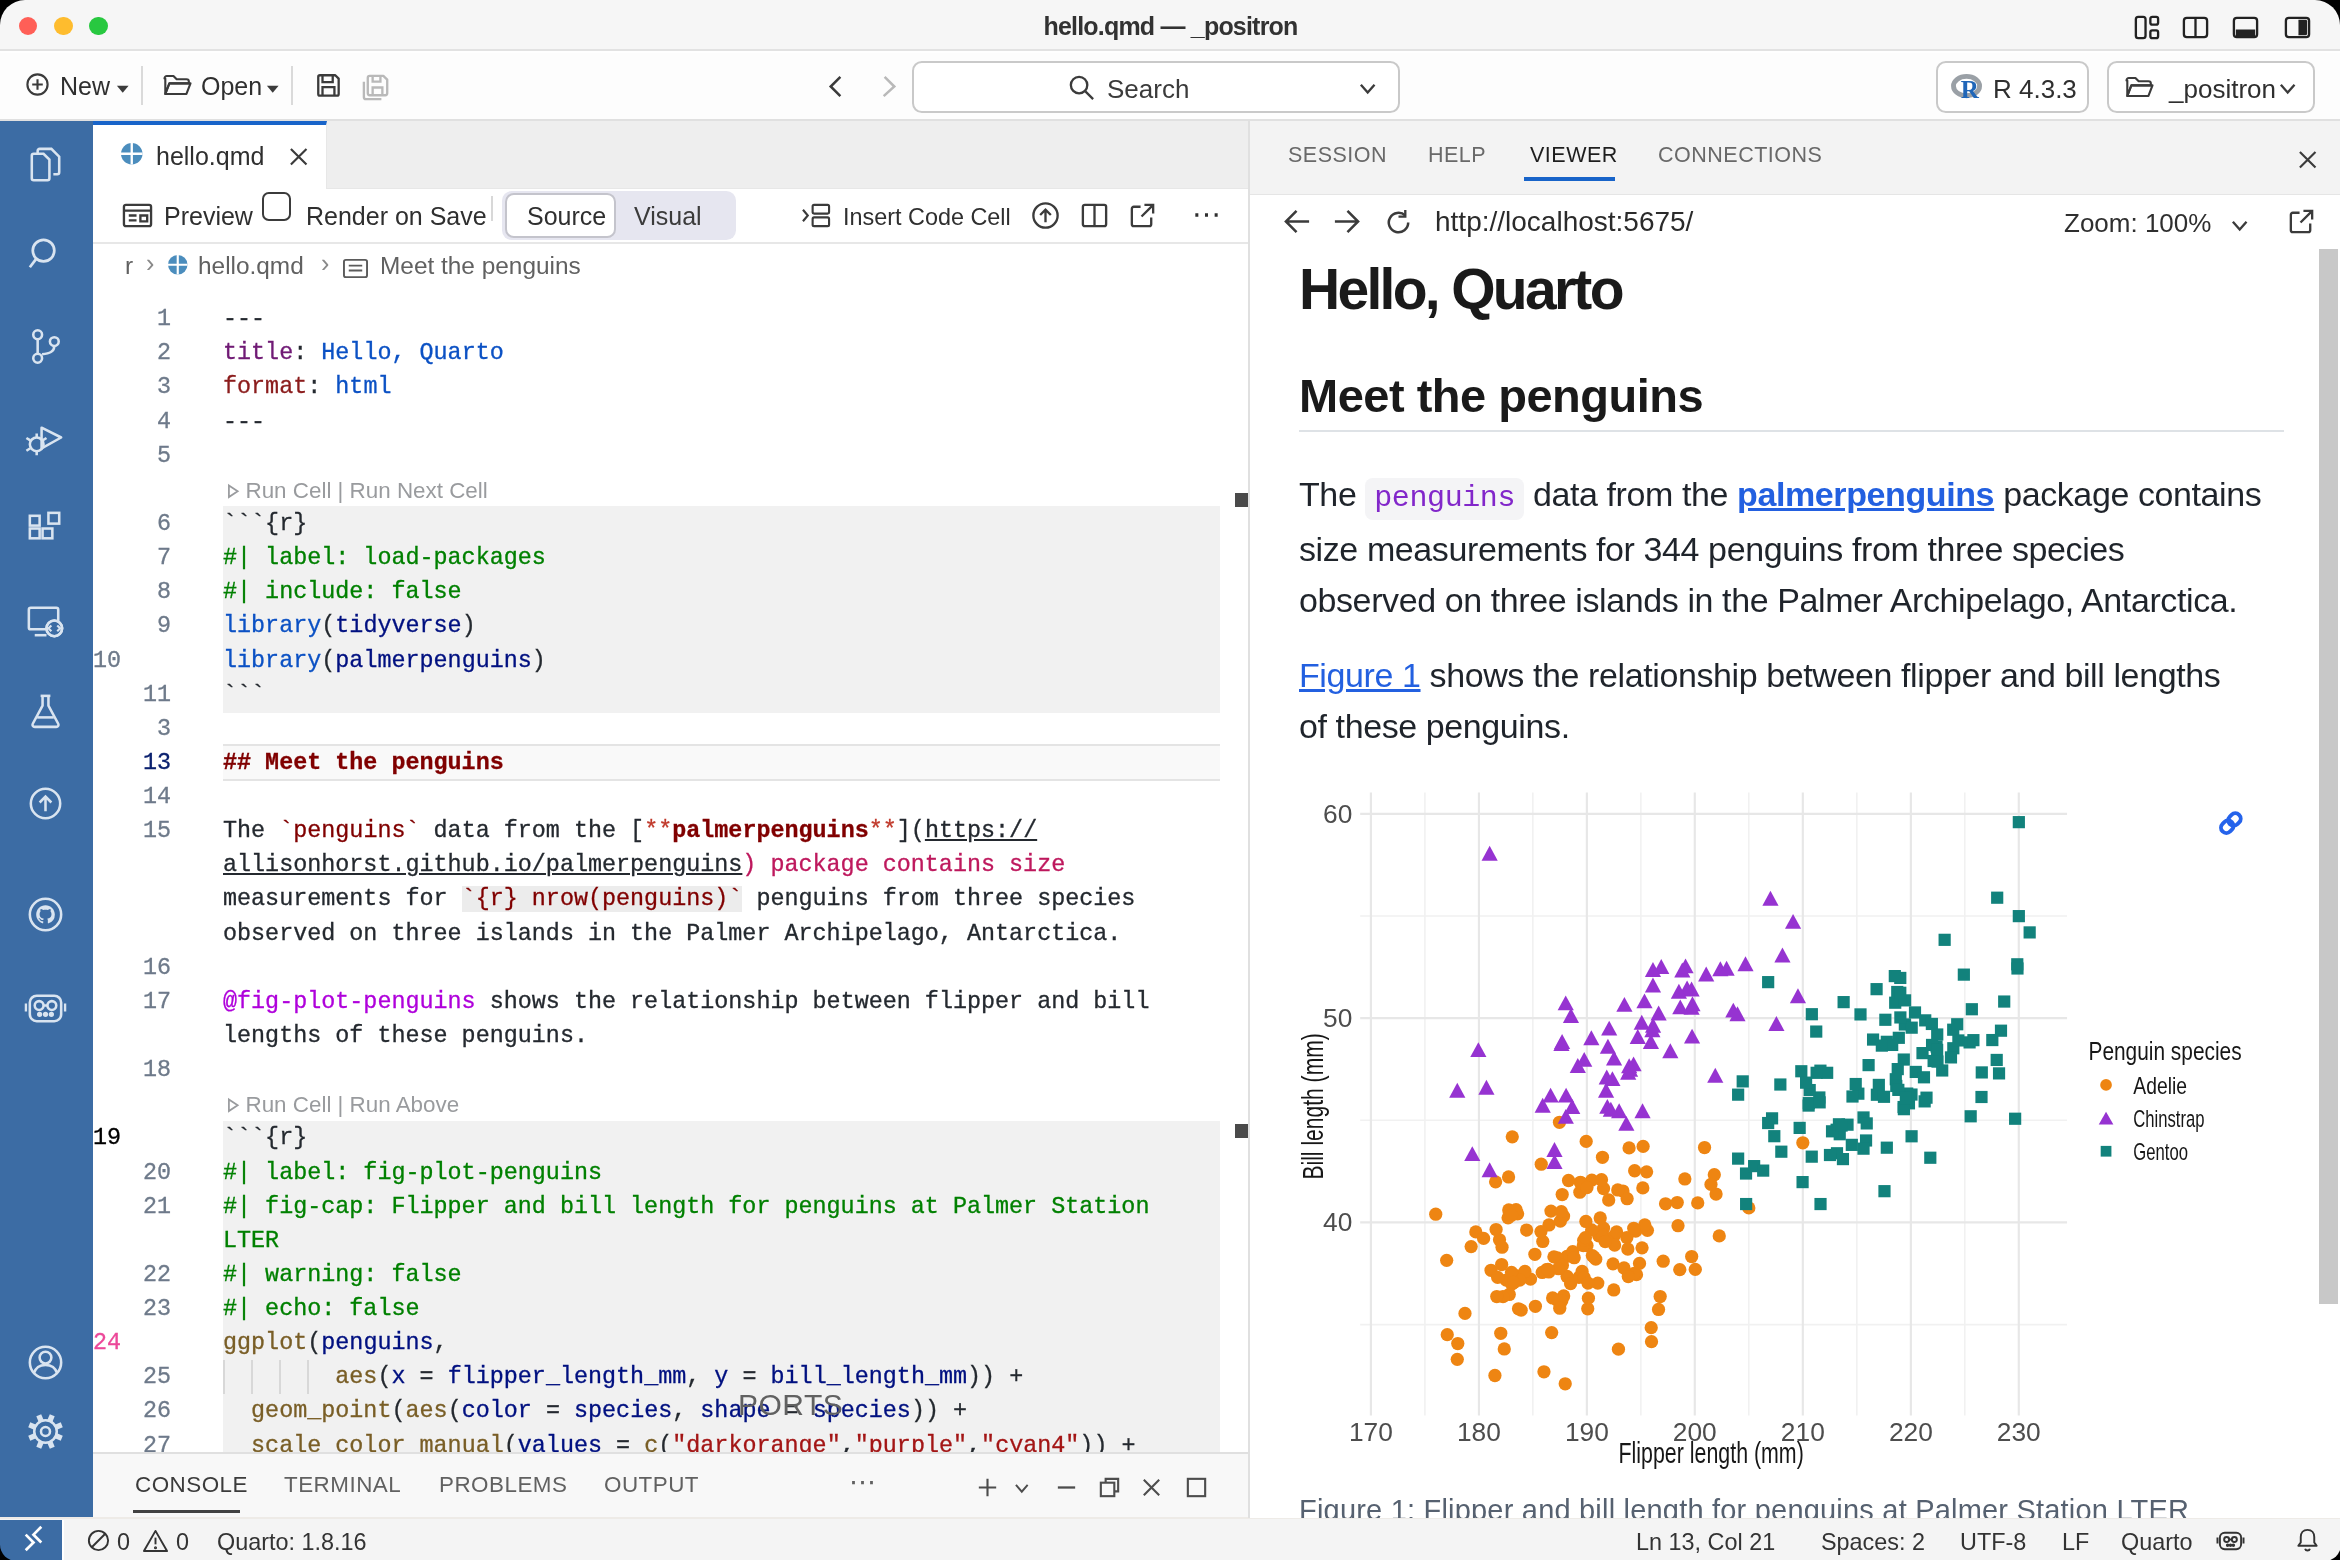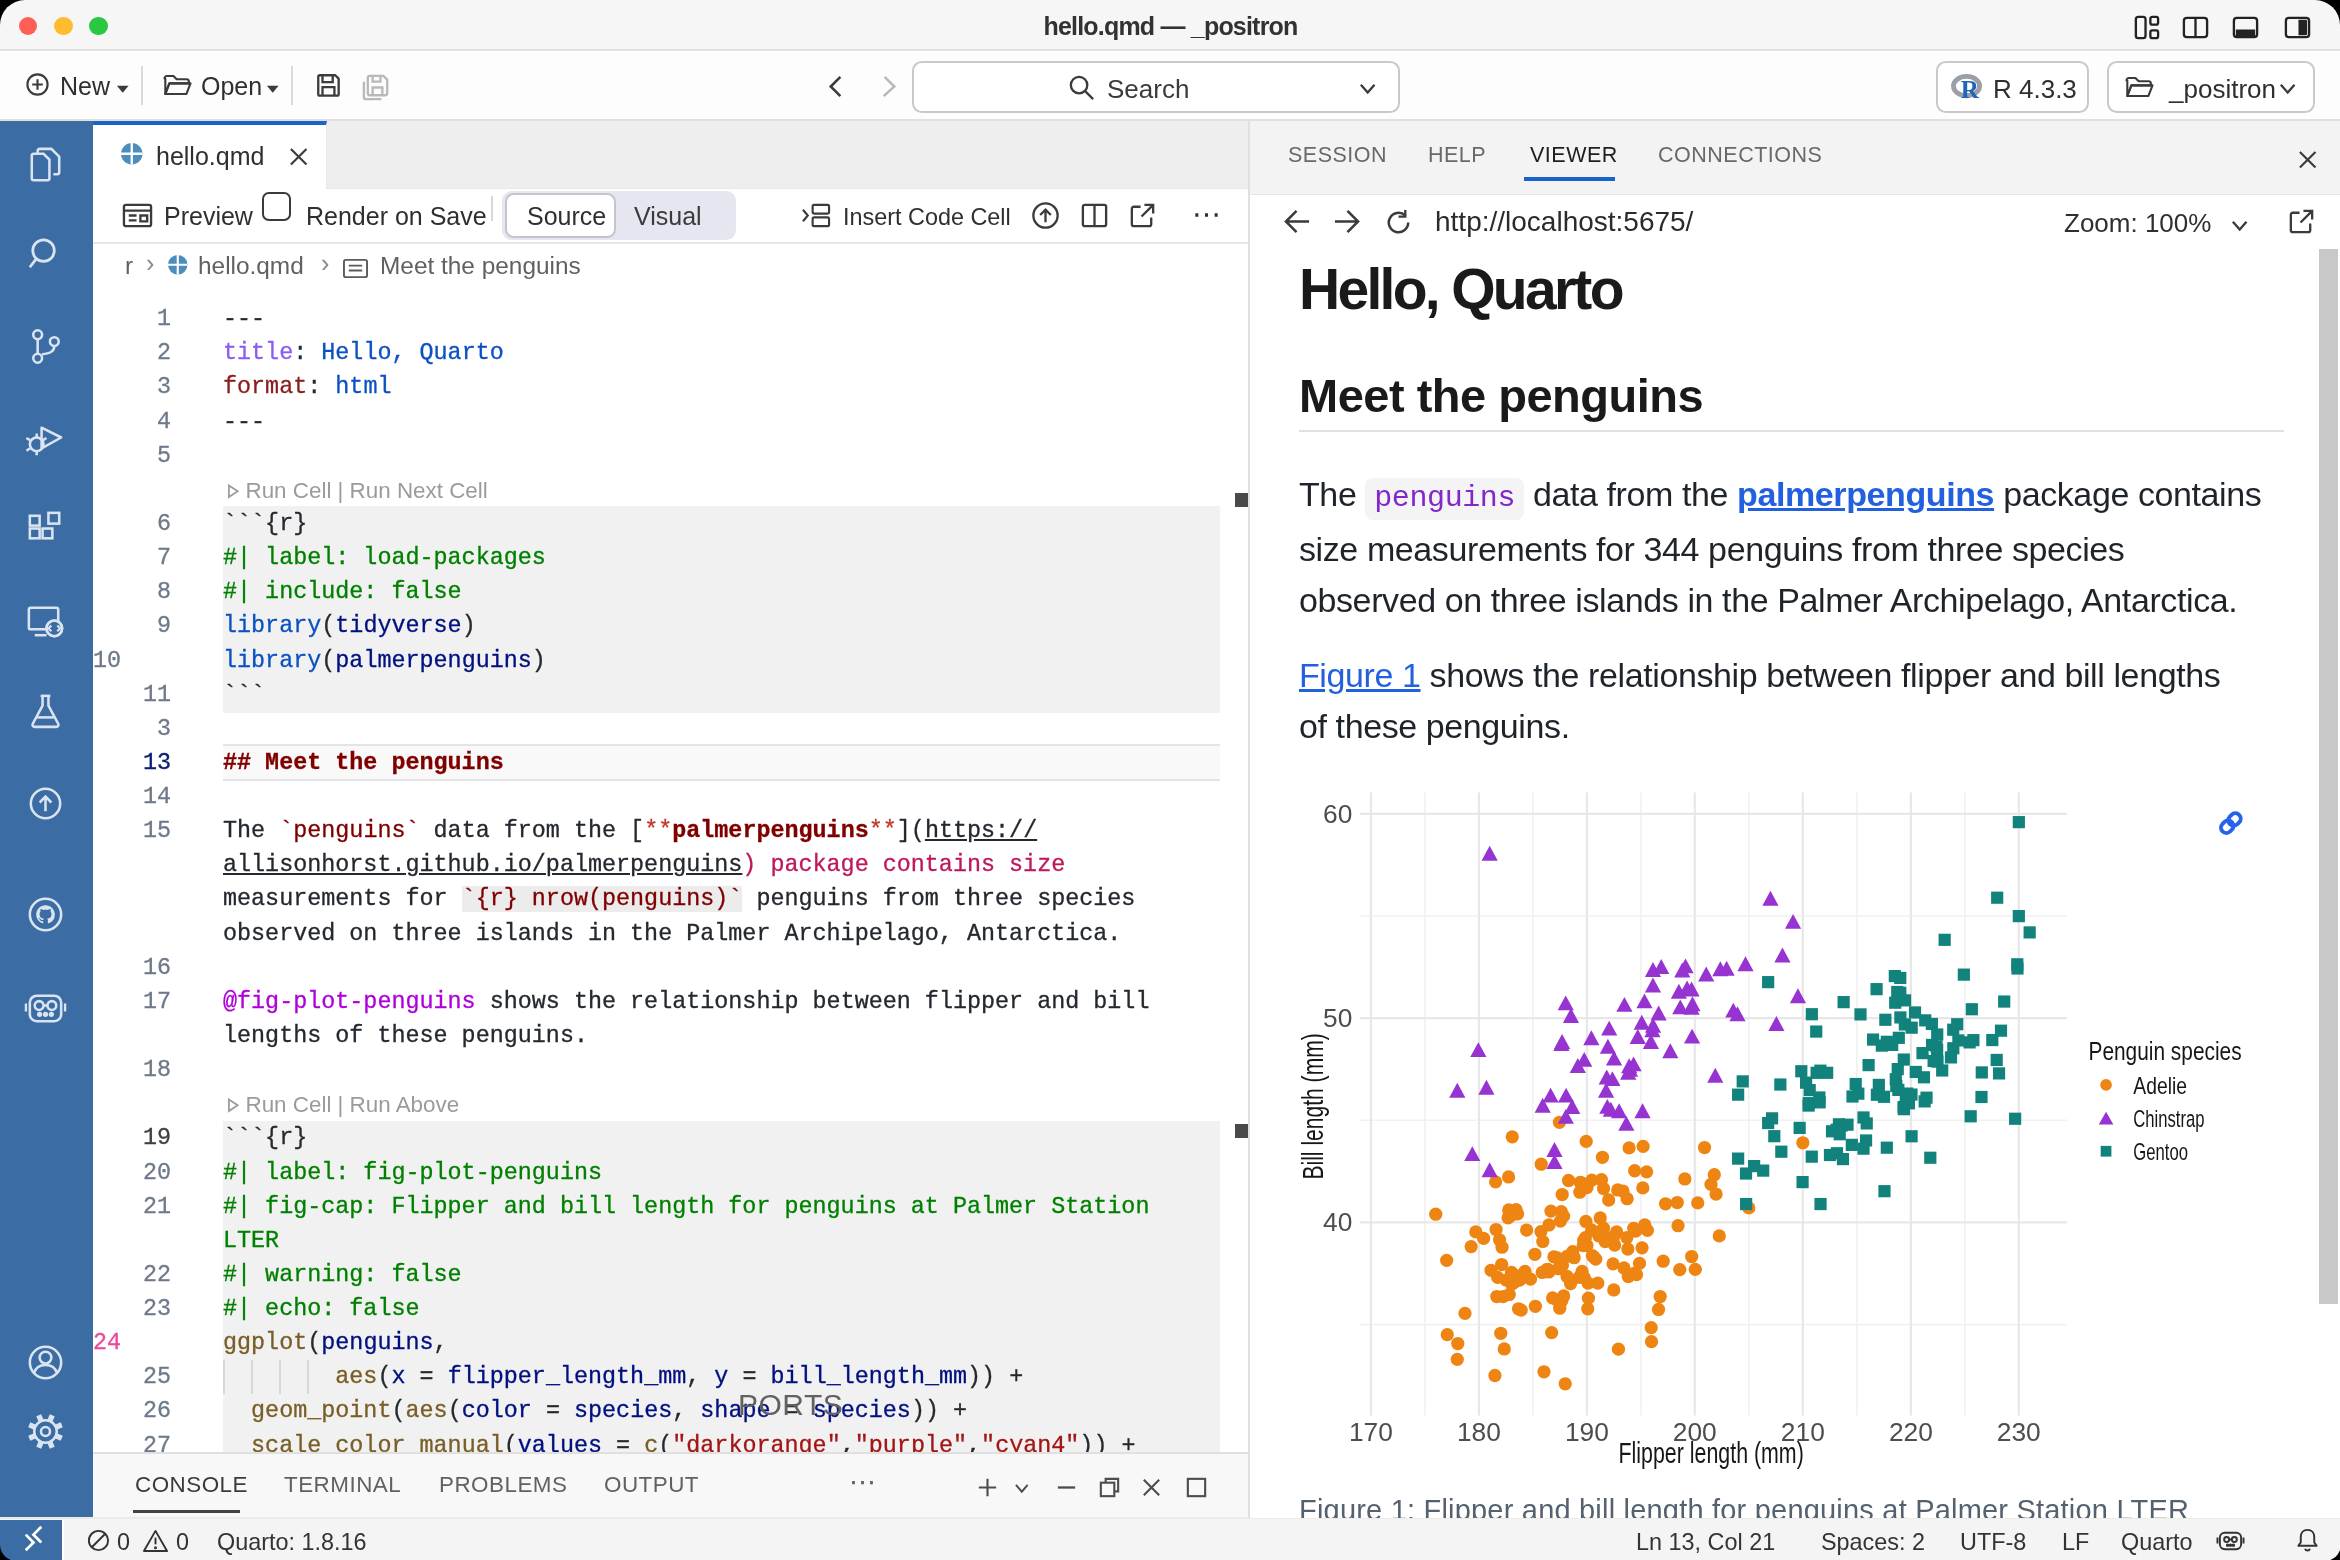--- a/index.html
+++ b/index.html
@@ -261,21 +261,21 @@
       </g>
     </svg></div>
 <div class="abs" style="left:380px;top:252px;font-size:24.4px;color:#616161;">Meet the penguins</div>
 <div class="abs mono" style="left:93px;top:289px;width:1156px;height:1163px;overflow:hidden;font-size:23.4px;color:#24292f;">
 <div style="position:absolute;left:130px;top:217px;width:997px;height:207px;background:#f1f1f1;"></div>
 <div style="position:absolute;left:130px;top:832px;width:997px;height:332px;background:#f1f1f1;"></div>
 <div style="position:absolute;left:130px;top:455px;width:997px;height:37px;background:#f9f9f9;border-top:2px solid #e4e4e4;border-bottom:2px solid #e4e4e4;"></div>
 <div style="position:absolute;left:0;width:78px;text-align:right;top:13px;height:34px;line-height:34px;color:#6e7a8a;">1</div>
 <div style="position:absolute;left:130px;top:13px;height:34px;line-height:34px;white-space:pre;"><span style="color:#24292f;">---</span></div>
 <div style="position:absolute;left:0;width:78px;text-align:right;top:47px;height:34px;line-height:34px;color:#6e7a8a;">2</div>
-<div style="position:absolute;left:130px;top:47px;height:34px;line-height:34px;white-space:pre;"><span style="color:#8b5cf6;">title</span><span style="color:#24292f;">: </span><span style="color:#0b51c4;">Hello, Quarto</span></div>
+<div style="position:absolute;left:130px;top:47px;height:34px;line-height:34px;white-space:pre;"><span style="color:#701a75;">title</span><span style="color:#24292f;">: </span><span style="color:#0b51c4;">Hello, Quarto</span></div>
 <div style="position:absolute;left:0;width:78px;text-align:right;top:81px;height:34px;line-height:34px;color:#6e7a8a;">3</div>
 <div style="position:absolute;left:130px;top:81px;height:34px;line-height:34px;white-space:pre;"><span style="color:#8b1c1c;">format</span><span style="color:#24292f;">: </span><span style="color:#0b51c4;">html</span></div>
 <div style="position:absolute;left:0;width:78px;text-align:right;top:116px;height:34px;line-height:34px;color:#6e7a8a;">4</div>
 <div style="position:absolute;left:130px;top:116px;height:34px;line-height:34px;white-space:pre;"><span style="color:#24292f;">---</span></div>
 <div style="position:absolute;left:0;width:78px;text-align:right;top:150px;height:34px;line-height:34px;color:#6e7a8a;">5</div>
 <div style="position:absolute;left:0;width:78px;text-align:right;top:218px;height:34px;line-height:34px;color:#6e7a8a;">6</div>
 <div style="position:absolute;left:130px;top:218px;height:34px;line-height:34px;white-space:pre;"><span style="color:#24292f;">```{r}</span></div>
 <div style="position:absolute;left:0;width:78px;text-align:right;top:252px;height:34px;line-height:34px;color:#6e7a8a;">7</div>
 <div style="position:absolute;left:130px;top:252px;height:34px;line-height:34px;white-space:pre;"><span style="color:#008000;">#| label: load-packages</span></div>
 <div style="position:absolute;left:0;width:78px;text-align:right;top:286px;height:34px;line-height:34px;color:#6e7a8a;">8</div>
@@ -293,21 +293,21 @@
 <div style="position:absolute;left:0;width:78px;text-align:right;top:525px;height:34px;line-height:34px;color:#6e7a8a;">15</div>
 <div style="position:absolute;left:130px;top:525px;height:34px;line-height:34px;white-space:pre;"><span style="color:#24292f;">The </span><span style="color:#800000;">`penguins`</span><span style="color:#24292f;"> data from the [</span><span style="color:#c0392b;">**</span><span style="color:#800000;font-weight:bold;">palmerpenguins</span><span style="color:#c0392b;">**</span><span style="color:#24292f;">](</span><span style="color:#24292f;text-decoration:underline;">https://</span></div>
 <div style="position:absolute;left:130px;top:559px;height:34px;line-height:34px;white-space:pre;"><span style="color:#24292f;text-decoration:underline;margin-top:8px;">allisonhorst.github.io/palmerpenguins</span><span style="color:#be185d;">) package contains size</span></div>
 <div style="position:absolute;left:130px;top:593px;height:34px;line-height:34px;white-space:pre;"><span style="color:#24292f;">measurements for </span><span style="color:#800000;background:#ececec;">`{r} nrow(penguins)`</span><span style="color:#24292f;"> penguins from three species</span></div>
 <div style="position:absolute;left:130px;top:628px;height:34px;line-height:34px;white-space:pre;"><span style="color:#24292f;">observed on three islands in the Palmer Archipelago, Antarctica.</span></div>
 <div style="position:absolute;left:0;width:78px;text-align:right;top:662px;height:34px;line-height:34px;color:#6e7a8a;">16</div>
 <div style="position:absolute;left:0;width:78px;text-align:right;top:696px;height:34px;line-height:34px;color:#6e7a8a;">17</div>
 <div style="position:absolute;left:130px;top:696px;height:34px;line-height:34px;white-space:pre;"><span style="color:#af00db;">@fig-plot-penguins</span><span style="color:#24292f;"> shows the relationship between flipper and bill</span></div>
 <div style="position:absolute;left:130px;top:730px;height:34px;line-height:34px;white-space:pre;"><span style="color:#24292f;">lengths of these penguins.</span></div>
 <div style="position:absolute;left:0;width:78px;text-align:right;top:764px;height:34px;line-height:34px;color:#6e7a8a;">18</div>
-<div style="position:absolute;left:0;width:78px;text-align:right;top:832px;height:34px;line-height:34px;color:#404040;">19</div>
+<div style="position:absolute;left:0;width:78px;text-align:left;top:832px;height:34px;line-height:34px;color:#000000;">19</div>
 <div style="position:absolute;left:130px;top:832px;height:34px;line-height:34px;white-space:pre;"><span style="color:#24292f;">```{r}</span></div>
 <div style="position:absolute;left:0;width:78px;text-align:right;top:867px;height:34px;line-height:34px;color:#6e7a8a;">20</div>
 <div style="position:absolute;left:130px;top:867px;height:34px;line-height:34px;white-space:pre;"><span style="color:#008000;">#| label: fig-plot-penguins</span></div>
 <div style="position:absolute;left:0;width:78px;text-align:right;top:901px;height:34px;line-height:34px;color:#6e7a8a;">21</div>
 <div style="position:absolute;left:130px;top:901px;height:34px;line-height:34px;white-space:pre;"><span style="color:#008000;">#| fig-cap: Flipper and bill length for penguins at Palmer Station</span></div>
 <div style="position:absolute;left:130px;top:935px;height:34px;line-height:34px;white-space:pre;"><span style="color:#008000;">LTER</span></div>
 <div style="position:absolute;left:0;width:78px;text-align:right;top:969px;height:34px;line-height:34px;color:#6e7a8a;">22</div>
 <div style="position:absolute;left:130px;top:969px;height:34px;line-height:34px;white-space:pre;"><span style="color:#008000;">#| warning: false</span></div>
 <div style="position:absolute;left:0;width:78px;text-align:right;top:1003px;height:34px;line-height:34px;color:#6e7a8a;">23</div>
 <div style="position:absolute;left:130px;top:1003px;height:34px;line-height:34px;white-space:pre;"><span style="color:#008000;">#| echo: false</span></div>

